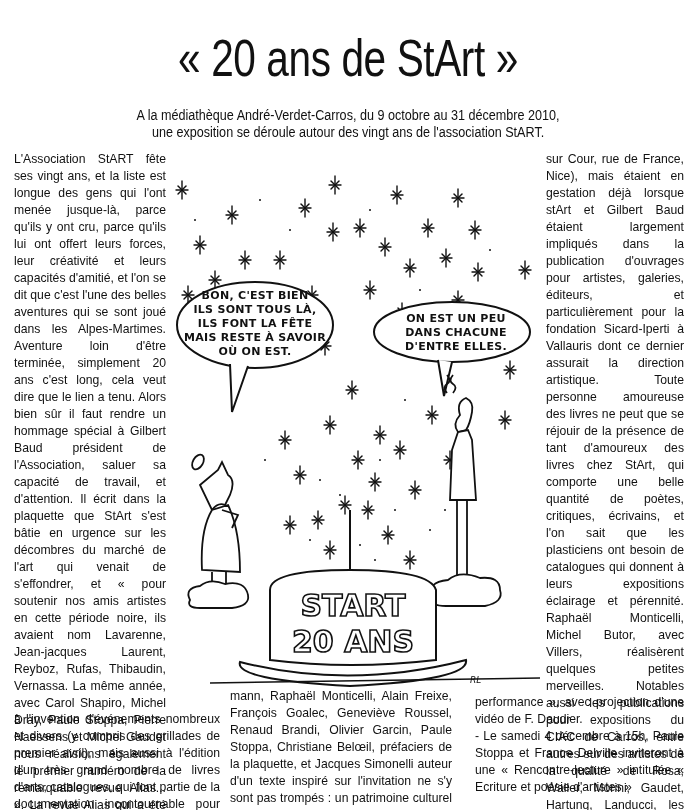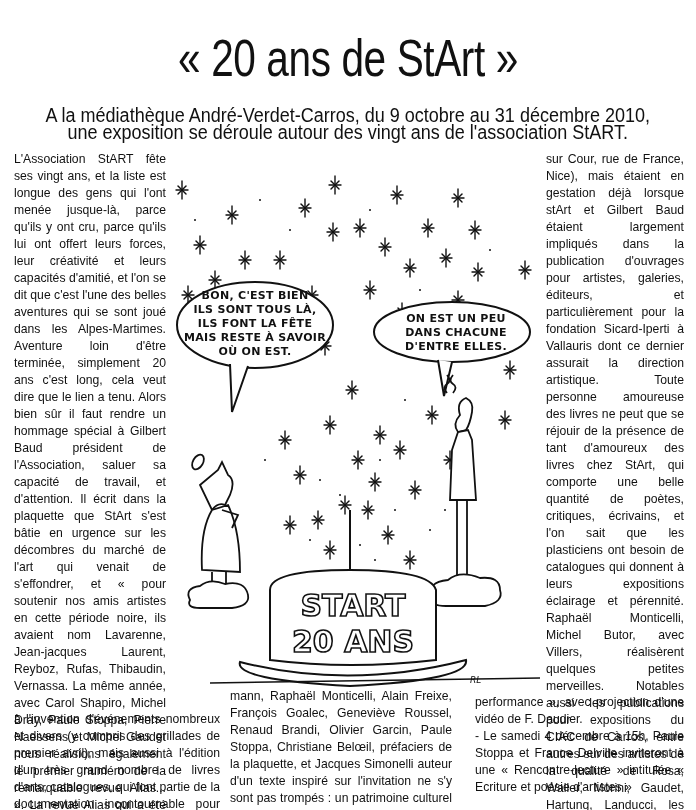--- a/index.html
+++ b/index.html
@@ -4,21 +4,21 @@
 <style>
   html, body { margin: 0; padding: 0; background: #ffffff; }
   body { width: 696px; height: 810px; position: relative; overflow: hidden; color: #111; }
   .title {
     position: absolute; left: 0; top: 30px; width: 696px; text-align: center;
     font-family: "Liberation Sans", sans-serif; font-size: 52px; line-height: 56px;
     transform: scaleX(0.78); transform-origin: center top; letter-spacing: -0.5px;
   }
   .subtitle {
     position: absolute; left: 0; top: 107px; width: 696px; text-align: center;
-    font-family: "Liberation Sans", sans-serif; font-size: 20px; line-height: 17px;
+    font-family: "Liberation Sans", sans-serif; font-size: 14px; line-height: 17px;
   }
   .sub-inner { display: inline-block; transform: scaleX(0.9); }
   .col {
     position: absolute; font-family: "Liberation Sans", sans-serif;
     font-size: 12.2px; line-height: 17px; text-align: justify; hyphens: manual;
   }
   .col p { margin: 0; }
   #col-left { left: 14px; top: 151px; width: 152px; }
   #col-bottom { left: 14px; top: 711px; width: 206px; }
   #col-bottom2 { left: 230px; top: 688px; width: 222px; }

